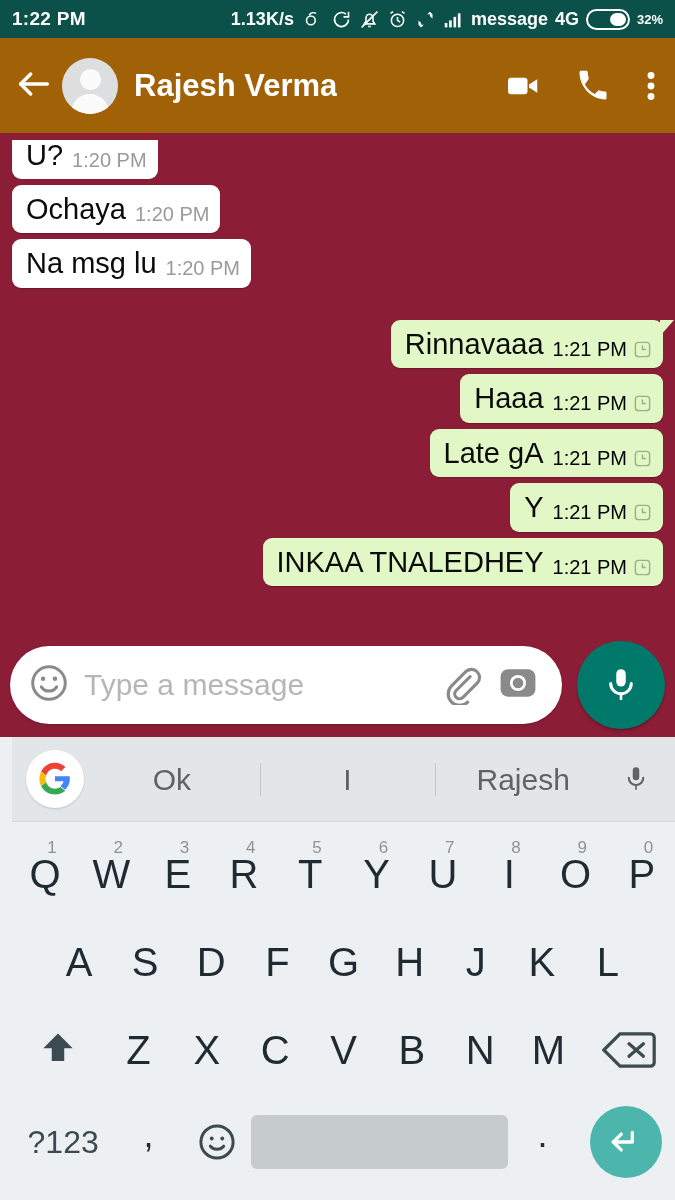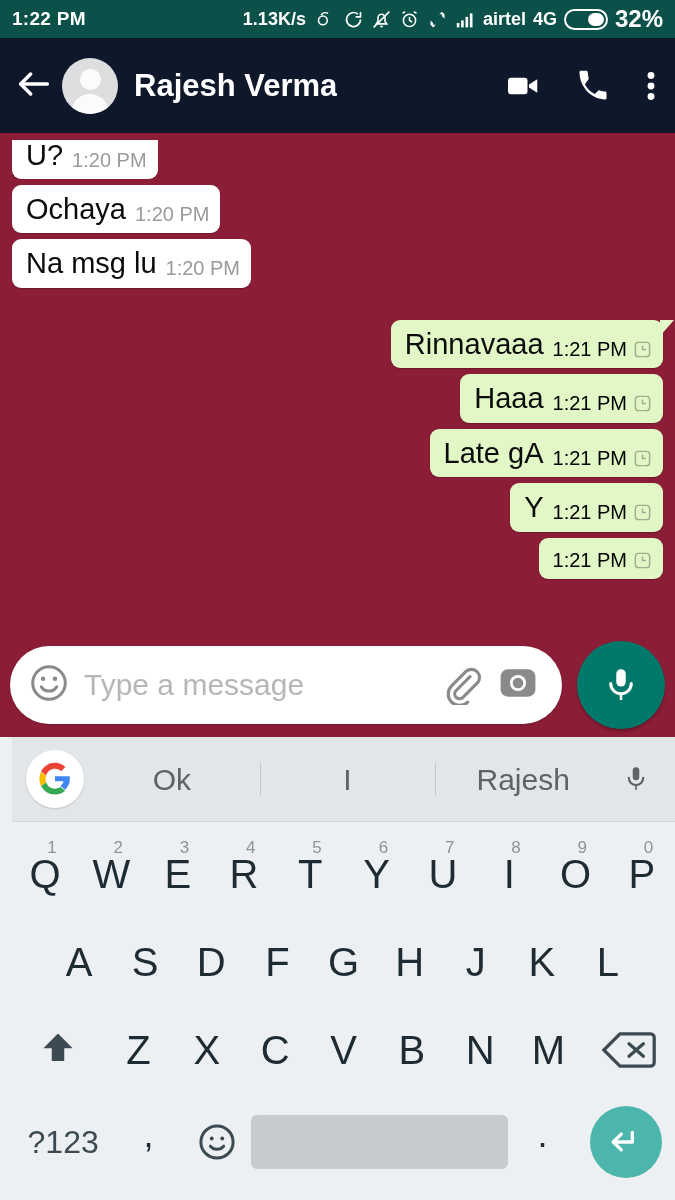--- a/index.html
+++ b/index.html
@@ -21,25 +21,25 @@
   .sb-time { letter-spacing:0.3px; }
   .sb-right { margin-left:auto; display:flex; align-items:center; gap:7px; }
   .sb-net { font-size:18px; font-weight:bold; margin-right:2px; }
   .sb-ico { width:21px; height:21px; display:block; }
   .sb-carrier { font-size:18px; font-weight:bold; }
   .sb-batt { width:44px; height:21px; border:2.5px solid #fff; border-radius:11px; position:relative; display:flex; align-items:center; }
   .sb-batt::after {
     content:""; position:absolute; right:2px; top:2px; bottom:2px; width:16px;
     background:#fff; border-radius:8px;
   }
-  .sb-pct { font-size:24px; font-weight:bold; }
+  .sb-pct { font-size:13px; font-weight:bold; }
 
   
   .appbar {
-    height:95px; background:#0f172a; display:flex; align-items:center;
+    height:95px; background:#a16207; display:flex; align-items:center;
     padding:0 18px 0 14px; flex:none; gap:0;
   }
   .back-arrow { width:40px; height:40px; flex:none; }
   .avatar {
     width:56px; height:56px; border-radius:50%; background:#DCDEE0;
     margin-left:8px; flex:none; overflow:hidden; position:relative;
   }
   .avatar .head { position:absolute; width:21px; height:21px; border-radius:50%; background:#fbfbfb; left:17.5px; top:11px; }
   .avatar .body { position:absolute; width:38px; height:26px; border-radius:19px 19px 0 0; background:#fbfbfb; left:9px; top:36px; }
   .contact-name {
@@ -204,21 +204,21 @@
         </svg>
       </span>
       <span>
         <svg class="sb-ico" viewBox="0 0 24 24" fill="#fff">
           <rect x="2" y="16" width="3" height="5"></rect>
             <rect x="7" y="13" width="3" height="8"></rect>
           <rect x="12" y="9" width="3" height="12"></rect>
             <rect x="17" y="5" width="3" height="16"></rect>
         </svg>
       </span>
-      <span class="sb-carrier">airtel</span>
+      <span class="sb-carrier">message</span>
       <span class="sb-carrier">4G</span>
       <span class="sb-batt"></span>
       <span class="sb-pct">32%</span>
     </div>
   </div>
 
   <div class="appbar">
     <span>
       <svg class="back-arrow" viewBox="0 0 24 24" fill="none" stroke="#fff" stroke-width="2.1" stroke-linecap="round" stroke-linejoin="round">
         <line x1="20" y1="12" x2="4" y2="12"></line>
@@ -341,20 +341,21 @@
               <rect x="3" y="3" width="18" height="18" rx="4"></rect>
                 <path d="M12 7.5V12h3.6" stroke-linecap="round"></path>
             </svg>
           </span>
         </span>
       </div>
     </div>
 
     <div class="msg-row out">
       <div class="bubble out">
+        <span class="text">INKAA TNALEDHEY</span>
         <span class="meta">
           <span class="time">1:21 PM</span>
           <span>
             <svg class="tick" viewBox="0 0 24 24" fill="none" stroke="#9CAF8A" stroke-width="1.8">
               <rect x="3" y="3" width="18" height="18" rx="4"></rect>
                 <path d="M12 7.5V12h3.6" stroke-linecap="round"></path>
             </svg>
           </span>
         </span>
       </div>

